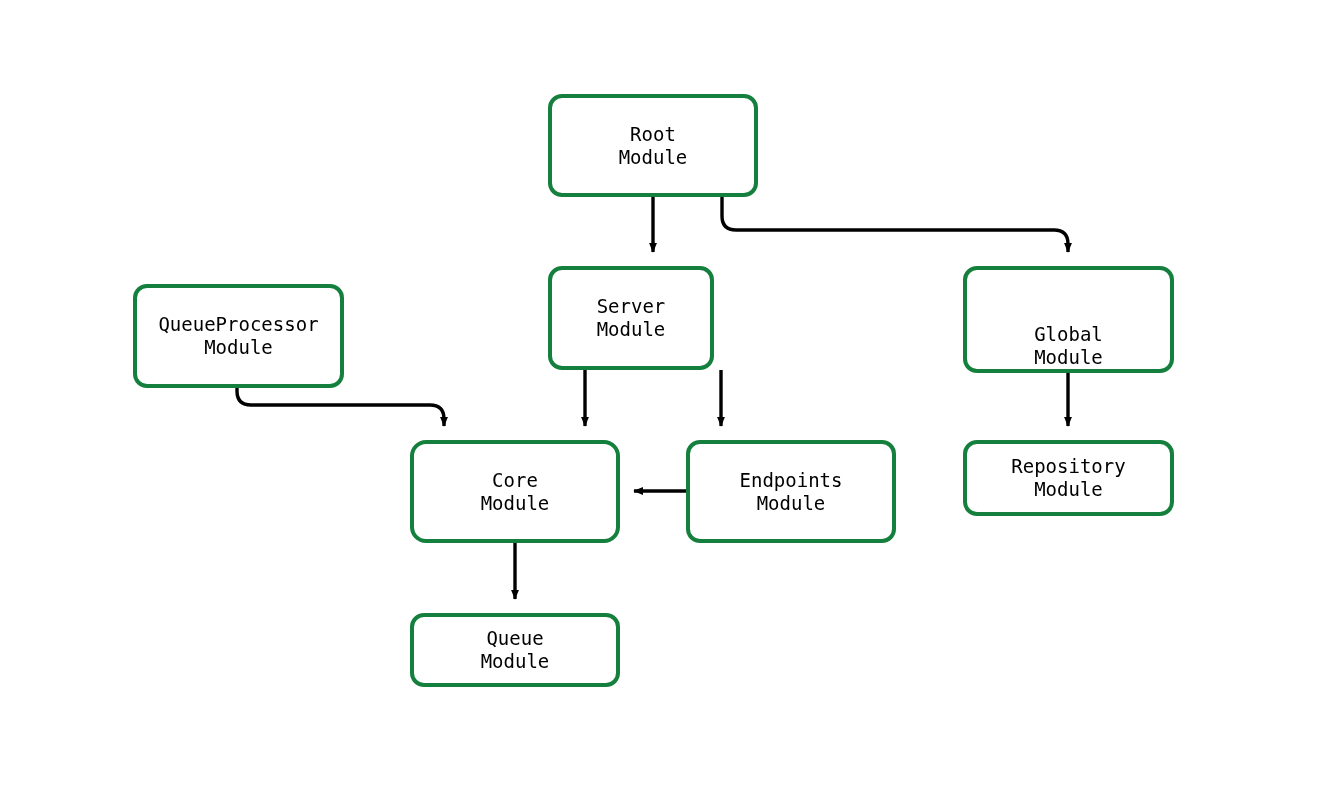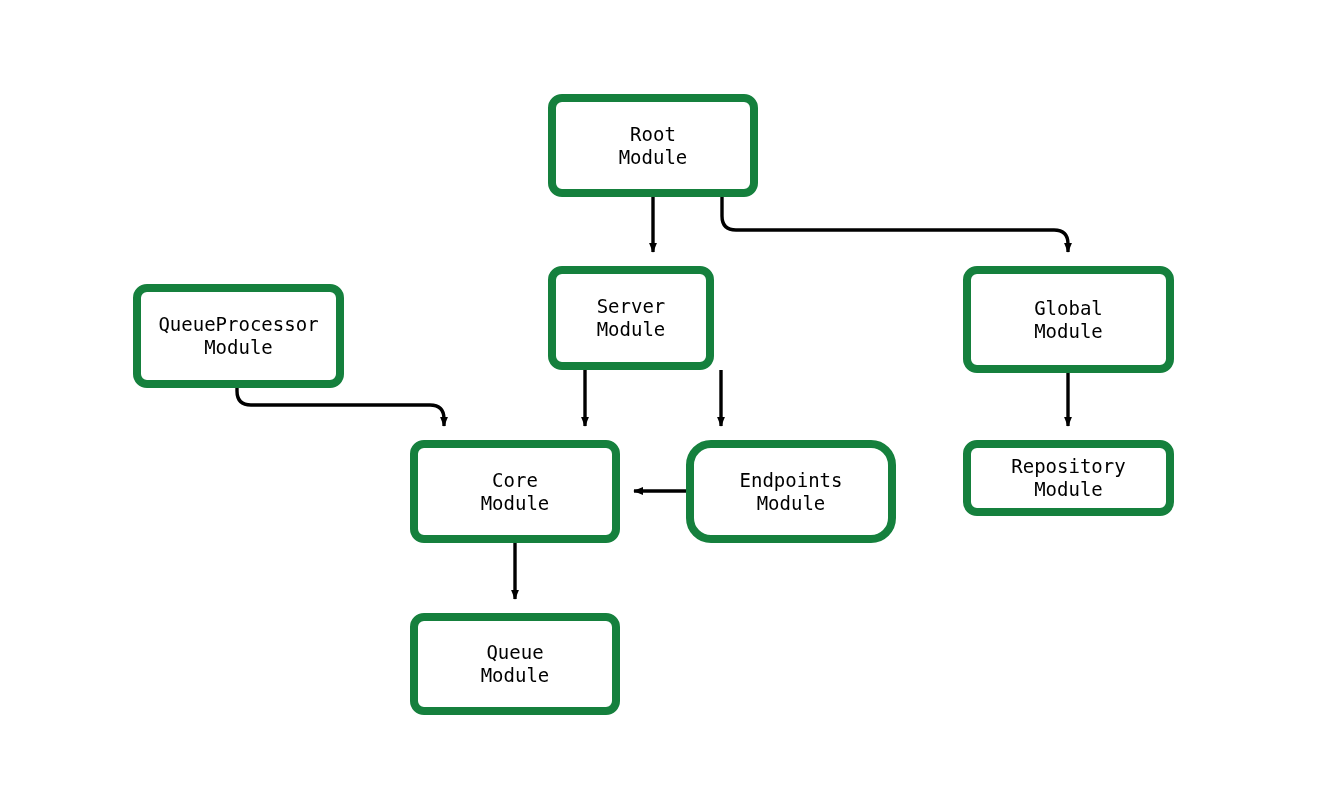--- a/index.html
+++ b/index.html
@@ -18,21 +18,21 @@
   #edge-layer {
     position: absolute;
     left: 0;
     top: 0;
     width: 1337px;
     height: 809px;
   }
   .node {
     position: absolute;
     box-sizing: border-box;
-    border: 8px solid #15803d;
+    border: 4px solid #15803d;
     border-radius: 14px;
     background: #ffffff;
     display: flex;
     flex-direction: column;
     align-items: center;
     justify-content: center;
     z-index: 2;
   }
   .node-line {
     font-size: 19px;
@@ -80,38 +80,38 @@
   <div class="node" style="left:133px; top:284px; width:211px; height:104px;">
     <span class="node-line">QueueProcessor</span>
     <span class="node-line">Module</span>
   </div>
 
   <div class="node" style="left:548px; top:266px; width:166px; height:104px;">
     <span class="node-line">Server</span>
     <span class="node-line">Module</span>
   </div>
 
-  <div class="node" style="left:963px; top:266px; width:211px; height:107px;">
+  <div class="node" style="left:963px; top:266px; width:211px; height:107px;justify-content:flex-end;">
     <span class="node-line">Global</span>
     <span class="node-line">Module</span>
   </div>
 
-  <div class="node" style="left:410px; top:440px; width:210px; height:103px;">
+  <div class="node" style="left:410px; top:440px; width:210px; height:103px;border-radius:16px;">
     <span class="node-line">Core</span>
     <span class="node-line">Module</span>
   </div>
 
-  <div class="node" style="left:686px; top:440px; width:210px; height:103px;border-radius:25px;">
+  <div class="node" style="left:686px; top:440px; width:210px; height:103px;">
     <span class="node-line">Endpoints</span>
     <span class="node-line">Module</span>
   </div>
 
   <div class="node" style="left:963px; top:440px; width:211px; height:76px;">
     <span class="node-line">Repository</span>
     <span class="node-line">Module</span>
   </div>
 
-  <div class="node" style="left:410px; top:613px; width:210px; height:102px;">
+  <div class="node" style="left:410px; top:613px; width:210px; height:74px;">
     <span class="node-line">Queue</span>
     <span class="node-line">Module</span>
   </div>
 
 </div>
 
 </body></html>

